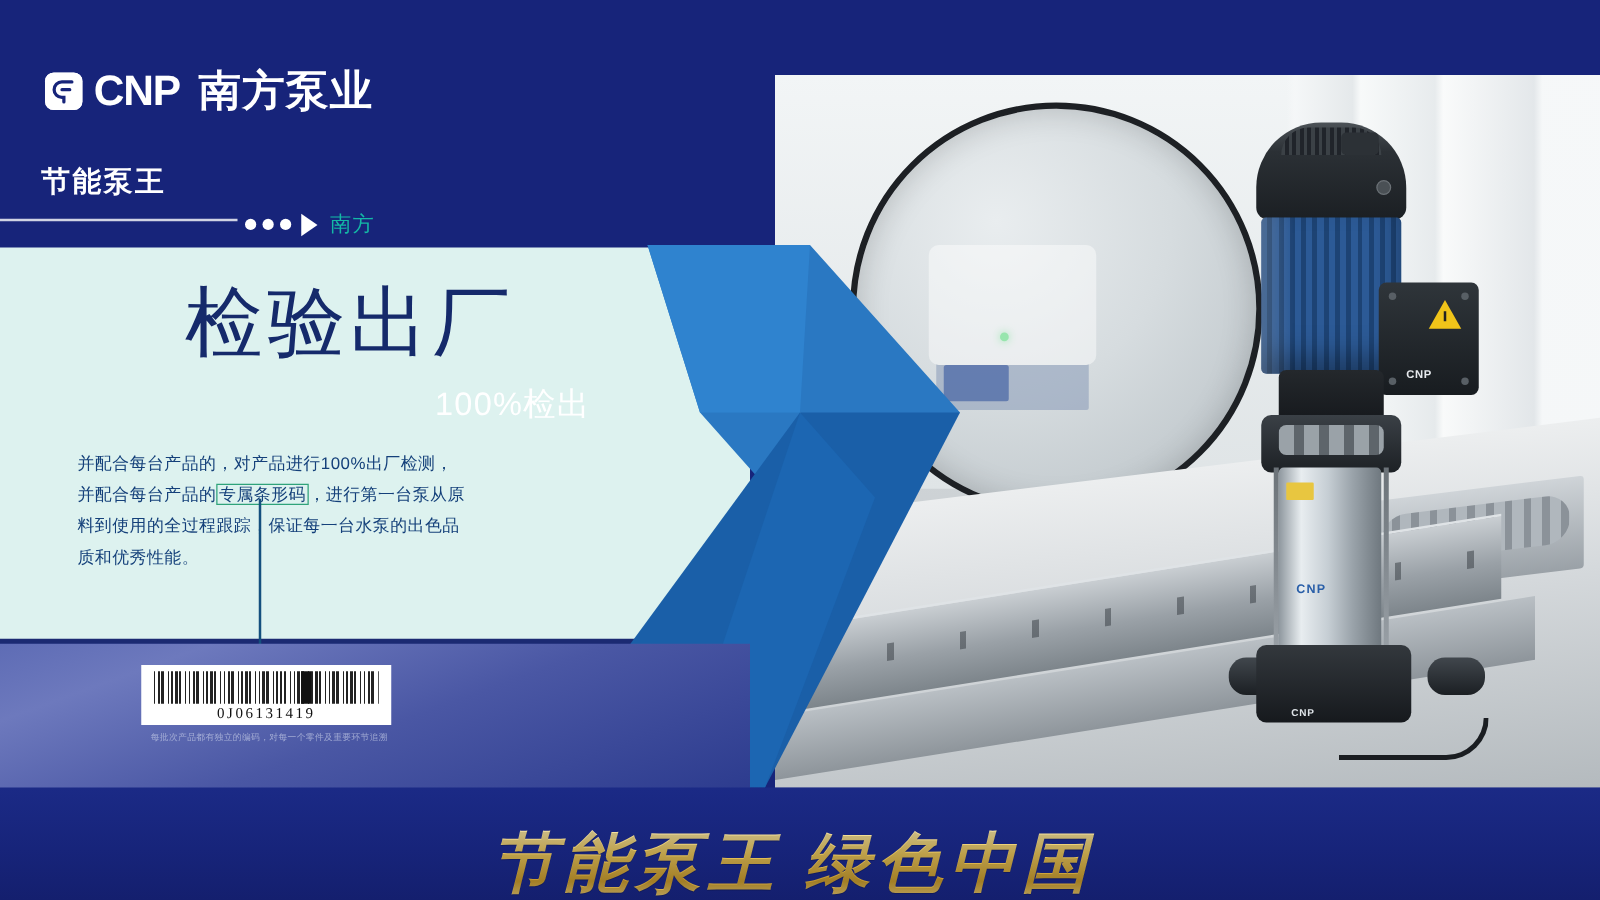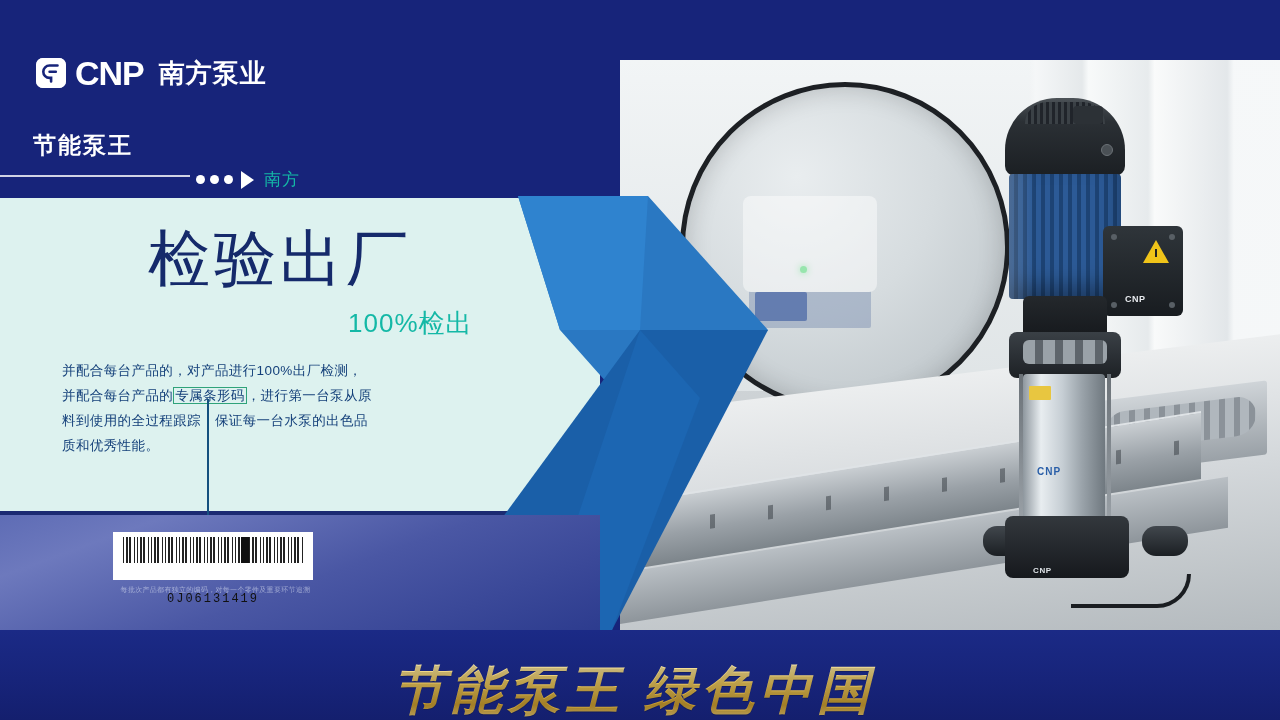--- a/index.html
+++ b/index.html
@@ -220,21 +220,21 @@
     position:absolute;left:36px;top:56px;display:flex;align-items:center;gap:9px;
   }
   .logo-mark{
     width:30px;height:30px;border-radius:7px;background:#fff;position:relative;
     flex:0 0 auto;
   }
   .logo-cnp{
     color:#fff;font-size:34px;font-weight:bold;letter-spacing:-1px;line-height:1;
   }
   .logo-cn{
-    color:#fff;font-size:26px;font-weight:bold;letter-spacing:1px;line-height:1;
+    color:#fff;font-size:34px;font-weight:bold;letter-spacing:1px;line-height:1;
     margin-left:6px;
   }
   .sec-title{
     position:absolute;left:33px;top:130px;color:#fff;
     font-size:23px;font-weight:bold;letter-spacing:2px;
   }
   .hrule{
     position:absolute;left:0;top:175px;width:190px;height:2px;
     background:rgba(255,255,255,.8);
   }
@@ -250,21 +250,21 @@
     font-size:25px;letter-spacing:1px;
   }
 
   
   .big-title{
     position:absolute;left:148px;top:228px;
     color:#152a6b;font-size:62px;letter-spacing:4px;line-height:1;
   }
   .sub-title{
     position:absolute;left:348px;top:306px;
-    color:#14b8a6;font-size:26px;letter-spacing:1px;
+    color:#ffffff;font-size:26px;letter-spacing:1px;
   }
   .body-text{
     position:absolute;left:62px;top:358px;width:310px;
     color:#14407a;font-size:13.5px;line-height:25px;letter-spacing:.4px;
   }
   .hl-box{
     border:1px solid #2fa37a;padding:0 1px;
     position:relative;
   }
   .leader{
@@ -285,22 +285,22 @@
     position:absolute;left:10px;top:5px;width:180px;height:26px;
     background:repeating-linear-gradient(90deg,
       #222 0 1px,#fff 1px 3px,#222 3px 5px,#fff 5px 6px,
       #222 6px 8px,#fff 8px 11px,#222 11px 12px,#fff 12px 14px);
   }
   .bars-b{
     position:absolute;left:128px;top:5px;width:8px;height:26px;background:#111;
   }
   .barcode-num{
     position:absolute;left:0;top:31px;width:100%;text-align:center;
-    color:#111;font-family:Liberation Mono, monospace;
-    font-size:12px;letter-spacing:2px;margin-top:29px;
+    color:#111;font-family:Liberation Serif, serif;
+    font-size:12px;letter-spacing:2px;
   }
   .barcode-cap{
     position:absolute;left:113px;top:585px;width:205px;text-align:center;
     color:rgba(210,216,238,.62);font-size:7px;letter-spacing:.3px;
     white-space:nowrap;
   }
 
   
   .footer{
     position:absolute;left:0;top:630px;width:1280px;height:90px;

